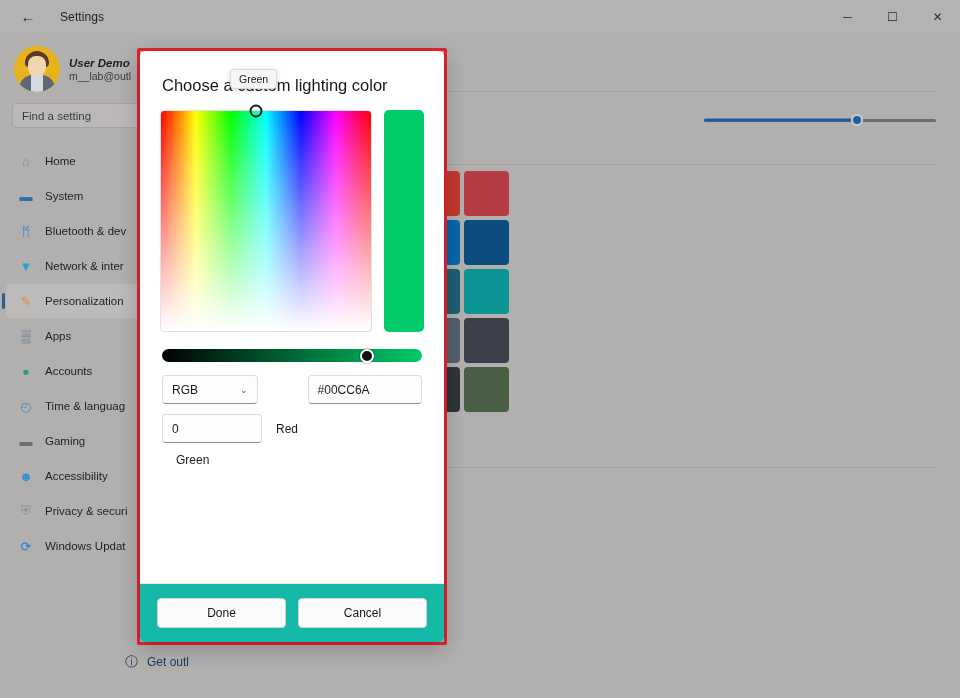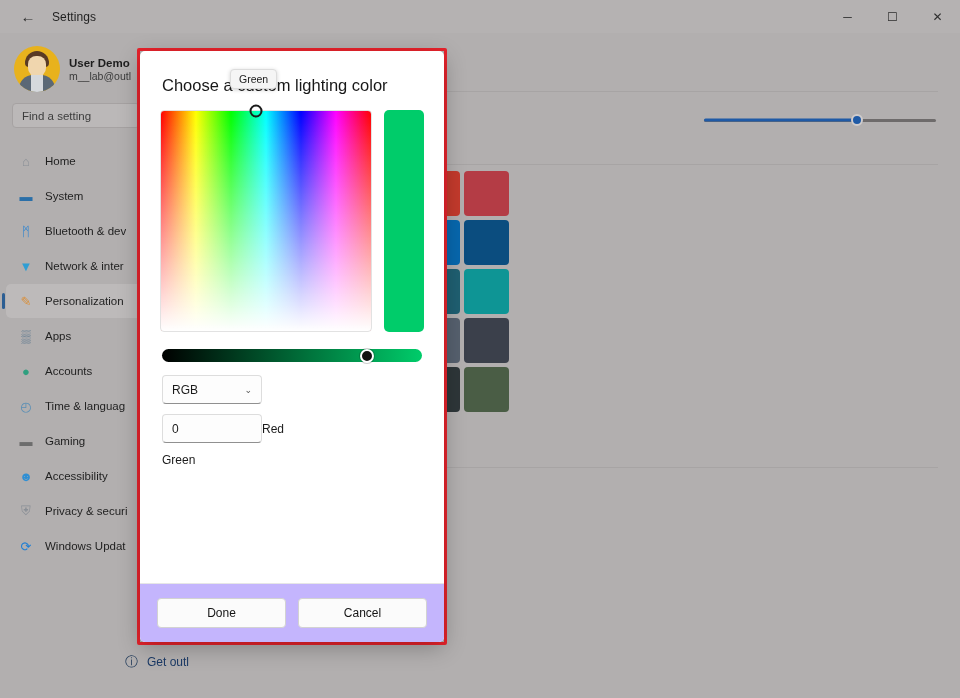--- a/index.html
+++ b/index.html
@@ -20,21 +20,21 @@
     position: absolute; left: 0; top: 0; width: 960px; height: 33px;
     background: #b5b2b2;
     display: flex; align-items: center;
   }
   .tb-back {
     width: 40px; height: 30px; margin-left: 8px;
     display: flex; align-items: center; justify-content: center;
     color: #2b2b2b; font-size: 15px;
   }
   .tb-title {
-    font-size: 12px; color: #1f1f1f; margin-left: 4px; letter-spacing: .1px;
+    font-size: 12px; color: #1f1f1f; margin-left: 12px; letter-spacing: .1px;
   }
   .win-btns { position: absolute; right: 0; top: 0; height: 33px; display: flex; }
   .win-btn {
     width: 45px; height: 33px; display: flex; align-items: center; justify-content: center;
     font-size: 12px; color: #2d2d2d;
   }
 
   
   .sidebar {
     position: absolute; left: 0; top: 33px; width: 152px; height: 665px;
@@ -55,21 +55,21 @@
   }
   .avatar .body {
     position: absolute; left: 5px; top: 29px; width: 36px; height: 22px;
     background: #5b6876; border-radius: 14px 14px 0 0;
   }
   .avatar .shirt {
     position: absolute; left: 17px; top: 29px; width: 12px; height: 20px;
     background: #d6d9dd;
   }
   .profile-text { margin-left: 9px; overflow: hidden; }
-  .pname { font-size: 11.5px; font-weight: bold; color: #1d1d1d; white-space: nowrap; }
+  .pname { font-size: 11.5px; font-weight: bold; color: #1d1d1d; white-space: nowrap; font-style: italic; }
   .pmail { font-size: 10.5px; color: #3a3a3a; white-space: nowrap; margin-top: 1px; }
 
   .search-wrap { padding: 8px 12px 0 12px; }
   .search-box {
     height: 25px; background: #bbb8b8; border: 1px solid #a6a2a2;
     border-radius: 4px; display: flex; align-items: center; padding: 0 9px;
     font-size: 11.5px; color: #3d3d3d;
   }
 
   .nav { margin-top: 16px; }
@@ -241,24 +241,24 @@
     background: #fdfdfd; display: flex; align-items: center;
     padding: 0 9px; font-size: 12px; color: #1b1b1b;
     margin-left: 50px;
   }
   .num-input {
     width: 100px; height: 29px; border: 1px solid #dddddd;
     border-bottom: 1px solid #909090; border-radius: 4px;
     background: #fdfdfd; display: flex; align-items: center;
     padding: 0 9px; font-size: 12px; color: #1b1b1b;
   }
-  .num-label { font-size: 12px; color: #1b1b1b; }
+  .num-label { font-size: 12px; color: #1b1b1b; margin-left: 14px; }
 
   .dlg-footer {
-    margin-top: auto; background: #c4b5fd; border-top: 1px solid #e6e6e6;
+    margin-top: auto; background: #14b8a6; border-top: 1px solid #e6e6e6;
     border-radius: 0 0 5px 5px;
     padding: 14px 17px; display: flex; gap: 12px;
   }
   .dlg-btn {
     flex: 1; height: 30px; border: 1px solid #d2d2d2; border-radius: 4px;
     background: #fbfbfb; display: flex; align-items: center; justify-content: center;
     font-size: 12px; color: #151515;
   }
 </style>
 </head>
@@ -446,20 +446,23 @@
     <div class="value-slider" id="vslider" style="background: linear-gradient(to right, rgb(0, 0, 0) 0%, rgb(0, 204, 106) 100%);">
       <div class="vs-thumb" id="vthumb" style="left: 79%;"></div>
     </div>
 
     <div class="fields">
       <div class="field-row">
         <div class="combo">
           <span>RGB</span>
           <span class="chev">⌄</span>
         </div>
+        <div class="hex-input">
+          <span>#00CC6A</span>
+        </div>
       </div>
       <div class="field-row">
         <div class="num-input">
           <span>0</span>
         </div>
         <span class="num-label">Red</span>
       </div>
       <div class="field-row">
         <span class="num-label">Green</span>
       </div>

